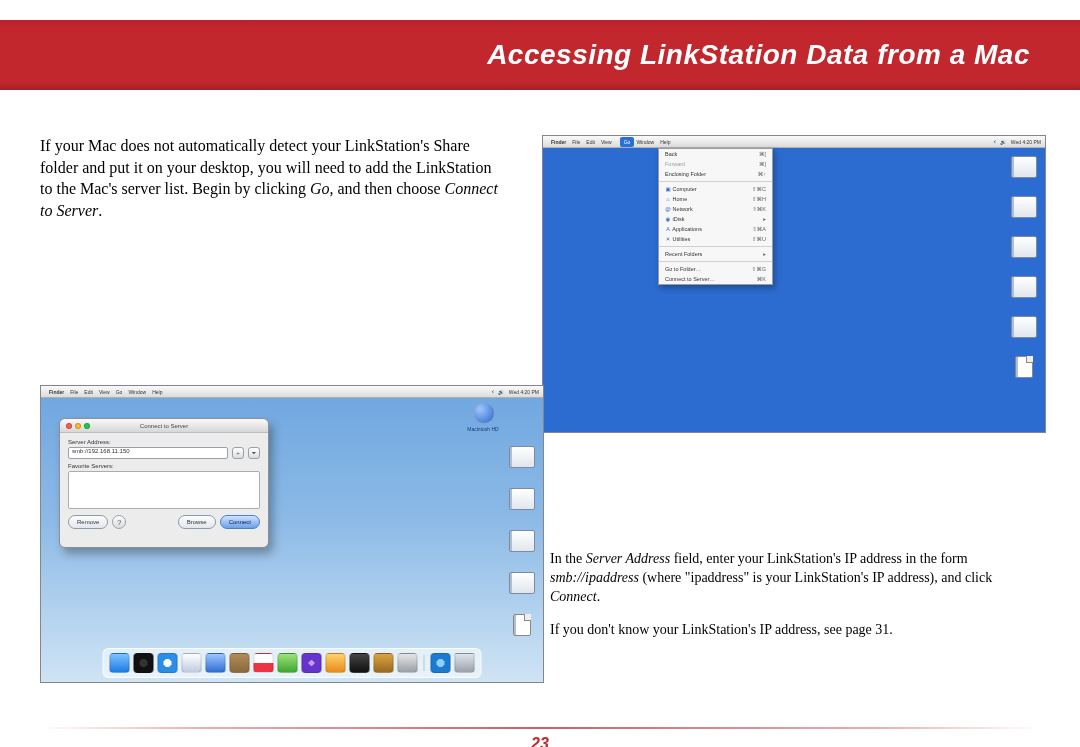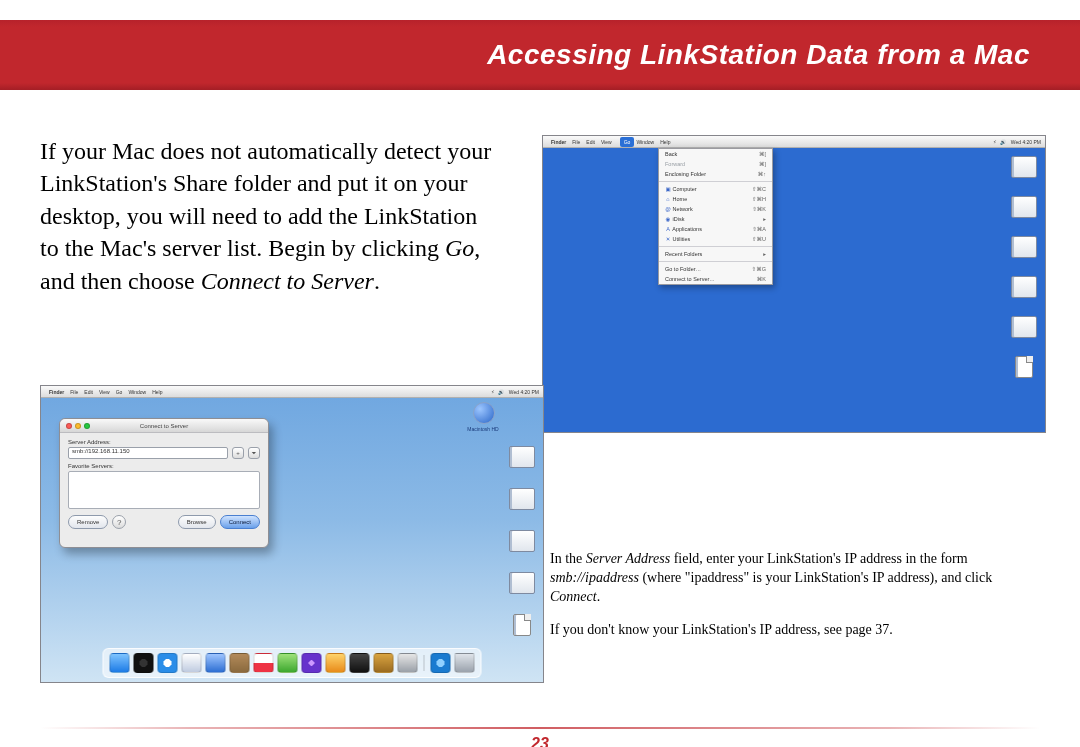--- a/index.html
+++ b/index.html
@@ -17,21 +17,21 @@
     font-family: "Century Gothic", "Futura", "Avant Garde", sans-serif;
     font-weight: bold; font-style: italic;
     font-size: 28px; color: #fff; letter-spacing: .5px;
   }
 
   
   .content { position: absolute; left: 40px; top: 115px; right: 40px; bottom: 40px; }
 
   .para-left {
     position: absolute; left: 0; top: 0; width: 460px;
-    font-size: 24px; line-height: 1.35;
+    font-size: 16px; line-height: 1.35;
     font-family: "Bookman Old Style", Georgia, serif;
   }
   .para-left .ital { font-style: italic; }
 
   .para-right {
     position: absolute; left: 510px; top: 415px; width: 460px;
     font-size: 14px; line-height: 1.35;
     font-family: "Bookman Old Style", Georgia, serif;
   }
   .para-right .ital { font-style: italic; }
@@ -368,20 +368,20 @@
           <div class="app trash"></div>
         </div>
       </div>
     </div>
 
     <div class="para-right">
       <div>
         <span>In the </span><span class="ital">Server Address</span><span> field, enter your LinkStation's IP address in the form </span><span class="ital">smb://ipaddress</span><span> (where "ipaddress" is your LinkStation's IP address), and click </span><span class="ital">Connect</span><span>.</span>
       </div>
       <div class="gap"></div>
-      <div>If you don't know your LinkStation's IP address, see page 37.</div>
+      <div>If you don't know your LinkStation's IP address, see page 31.</div>
     </div>
 
   </div>
 
   <div class="footer-rule"></div>
   <div class="page-num">23</div>
 </div>
 
 </body></html>

